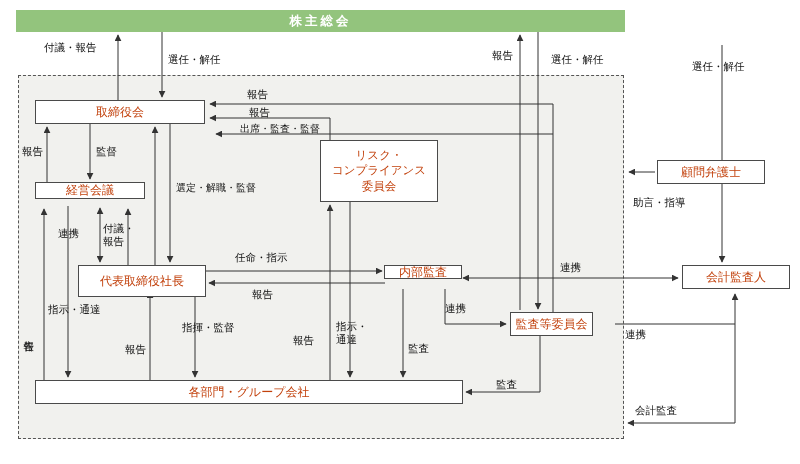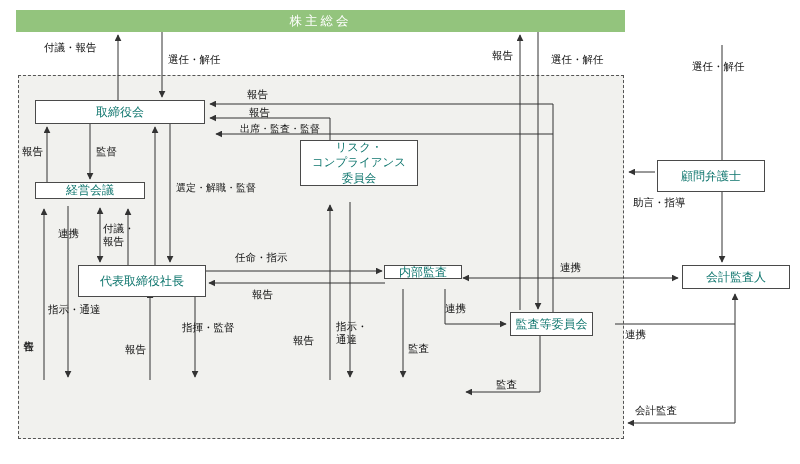--- a/index.html
+++ b/index.html
@@ -1,24 +1,24 @@
 <!DOCTYPE html>
 <html><head>
 <meta charset="utf-8">
 <style>
   *{box-sizing:border-box;margin:0;padding:0}
   body{font-family:"Liberation Sans","DejaVu Sans",sans-serif;background:#fff}
   .stage{position:relative;width:800px;height:464px;background:#fff;overflow:hidden}
   .green-bar{position:absolute;left:16px;top:10px;width:609px;height:22px;background:#93c47d;color:#fff;
-             display:flex;align-items:center;justify-content:center;font-size:12.5px;font-weight:normal;
+             display:flex;align-items:center;justify-content:center;font-size:12.5px;font-weight:bold;
              letter-spacing:3px;z-index:1}
   .company{position:absolute;left:18px;top:75px;width:606px;height:364px;background:#f1f1ee;border:1px dashed #555;z-index:0}
   svg.wires{position:absolute;left:0;top:0;z-index:2}
   .box{position:absolute;background:#fff;border:1px solid #4a4a4a;display:flex;align-items:center;justify-content:center;
-       text-align:center;font-size:12px;color:#0f766e;z-index:3;white-space:pre-line;line-height:1.35}
+       text-align:center;font-size:12px;color:#c2410c;z-index:3;white-space:pre-line;line-height:1.35}
   .box.sm{font-size:11.5px}
   .lbl{position:absolute;font-size:10.5px;color:#111;z-index:4;white-space:pre-line;line-height:1.25}
   .lbl.small{font-size:10px}
   .vert{writing-mode:vertical-rl}
 </style>
 </head>
 <body>
 
 <div class="stage">
 
@@ -59,27 +59,28 @@
       <path d="M540,336 L540,392 L466,392" marker-end="url(#ah)"></path>
       <path d="M722,45 L722,262" marker-end="url(#ah)"></path>
       <path d="M655,172 L629,172" marker-end="url(#ah)"></path>
       <path d="M735,324 L735,423 L628,423" marker-end="url(#ah)"></path>
     </g>
   </svg>
 
   <div class="green-bar">株主総会</div>
   <div class="box" style="left:35px;top:100px;width:170px;height:24px">取締役会</div>
   <div class="box" style="left:35px;top:182px;width:110px;height:17px">経営会議</div>
-  <div class="box sm" style="left:300px;top:140px;width:118px;height:46px">リスク・
+  <div class="box sm" style="left:320px;top:140px;width:118px;height:62px">リスク・
 コンプライアンス
 委員会</div>
   <div class="box" style="left:78px;top:265px;width:128px;height:32px">代表取締役社長</div>
   <div class="box" style="left:384px;top:265px;width:78px;height:14px">内部監査</div>
   <div class="box" style="left:510px;top:312px;width:83px;height:24px">監査等委員会</div>
-  <div class="box" style="left:657px;top:160px;width:108px;height:32px">顧問弁護士</div>
+  <div class="box" style="left:35px;top:380px;width:428px;height:24px">各部門・グループ会社</div>
+  <div class="box" style="left:657px;top:160px;width:108px;height:24px">顧問弁護士</div>
   <div class="box" style="left:682px;top:265px;width:108px;height:24px">会計監査人</div>
 
   <span class="lbl" style="left:44px;top:41px">付議・報告</span>
   <span class="lbl" style="left:168px;top:53px">選任・解任</span>
   <span class="lbl" style="left:492px;top:49px">報告</span>
   <span class="lbl" style="left:551px;top:53px">選任・解任</span>
   <span class="lbl" style="left:692px;top:60px">選任・解任</span>
   <span class="lbl" style="left:247px;top:88px">報告</span>
   <span class="lbl" style="left:249px;top:106px">報告</span>
   <span class="lbl small" style="left:240px;top:123px">出席・監査・監督</span>

